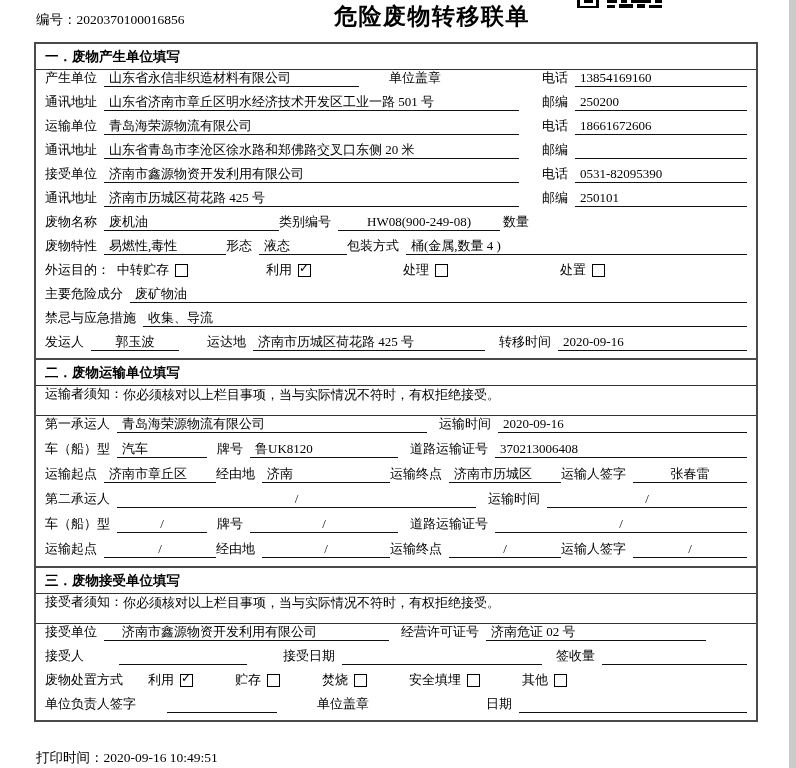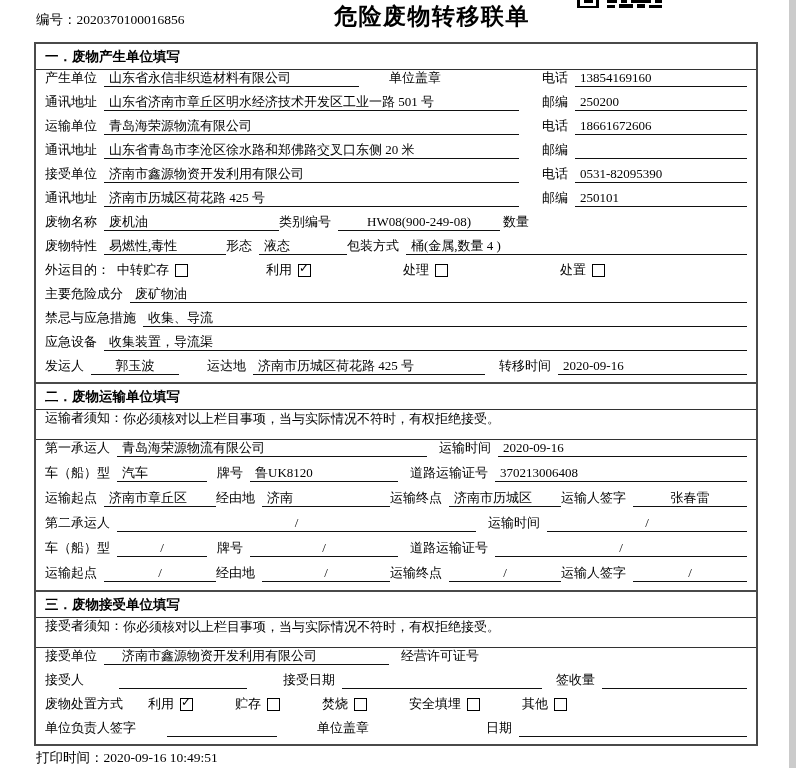--- a/index.html
+++ b/index.html
@@ -140,24 +140,20 @@
     <div class="row">
       <span class="lbl">主要危险成分</span>
       <span class="u grow">废矿物油</span>
     </div>
 
     <div class="row">
       <span class="lbl">禁忌与应急措施</span>
       <span class="u grow">收集、导流</span>
     </div>
 
-    <div class="row">
-      <span class="lbl">应急设备</span>
-      <span class="u grow">收集装置，导流渠</span>
-    </div>
 
     <div class="row">
       <span class="lbl">发运人</span>
       <span class="u c" style="width:88px">郭玉波</span>
       <span class="lbl" style="margin-left:28px">运达地</span>
       <span class="u" style="width:232px">济南市历城区荷花路 425 号</span>
       <span class="lbl" style="margin-left:14px">转移时间</span>
       <span class="u grow">2020-09-16</span>
     </div>
   </div>
@@ -228,20 +224,21 @@
     <div class="sec-h">三．废物接受单位填写</div>
     <div class="note">
       <span class="lbl" style="margin-right:0">接受者须知：</span>
       <span>你必须核对以上栏目事项，当与实际情况不符时，有权拒绝接受。</span>
     </div>
 
     <div class="row">
       <span class="lbl">接受单位</span>
       <span class="u" style="width:285px;padding-left:18px">济南市鑫源物资开发利用有限公司</span>
       <span class="lbl" style="margin-left:12px">经营许可证号</span>
+      <span class="u" style="width:220px">济南危证 02 号</span>
     </div>
 
     <div class="row">
       <span class="lbl">接受人</span>
       <span class="u" style="width:128px;margin-left:28px"></span>
       <span class="lbl" style="margin-left:36px">接受日期</span>
       <span class="u" style="width:200px"></span>
       <span class="lbl" style="margin-left:14px">签收量</span>
       <span class="u grow"></span>
     </div>

